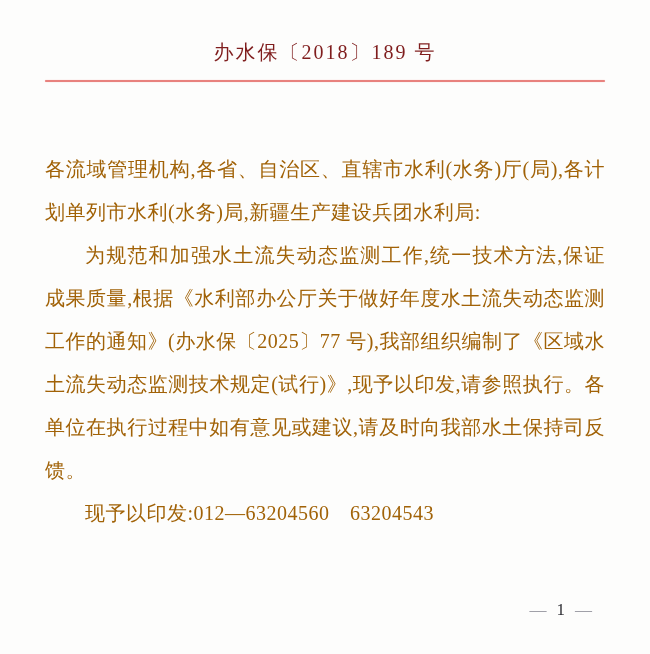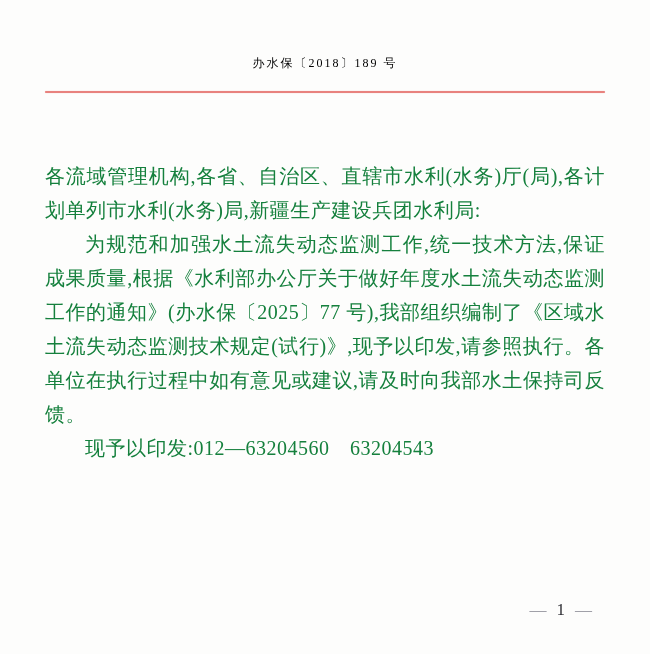--- a/index.html
+++ b/index.html
@@ -10,25 +10,25 @@
   .page {
     position: relative;
     width: 650px;
     height: 654px;
     margin: 0 auto;
     background: #fdfdfc;
     overflow: hidden;
     font-family: "Liberation Serif", "DejaVu Serif", serif;
   }
   .doc-number {
-    padding-top: 50px;
+    padding-top: 39px;
     text-align: center;
-    font-size: 12px;
+    font-size: 20px;
     line-height: 26px;
-    color: #000000;
+    color: #7f1d1d;
     letter-spacing: 2px;
   }
   .red-rule {
     margin: 15px auto 0 auto;
     width: 560px;
     height: 2px;
     background: #e8827e;
     border-radius: 1px;
     box-shadow: 0 0 1px #f3b0ad;
   }
@@ -41,22 +41,22 @@
     line-height: 44px;
     letter-spacing: 1px;
   }
   .doc-title .title-line {
     display: block;
   }
   .doc-body {
     margin: 34px 45px 0 45px;
     width: 560px;
     font-size: 20px;
-    line-height: 34px;
-    color: #15803d;
+    line-height: 43px;
+    color: #a16207;
     text-align: justify;
     letter-spacing: 0.5px;
   }
   .doc-body p {
     margin: 0;
     padding: 0;
   }
   .para-indent {
     text-indent: 2em;
   }

